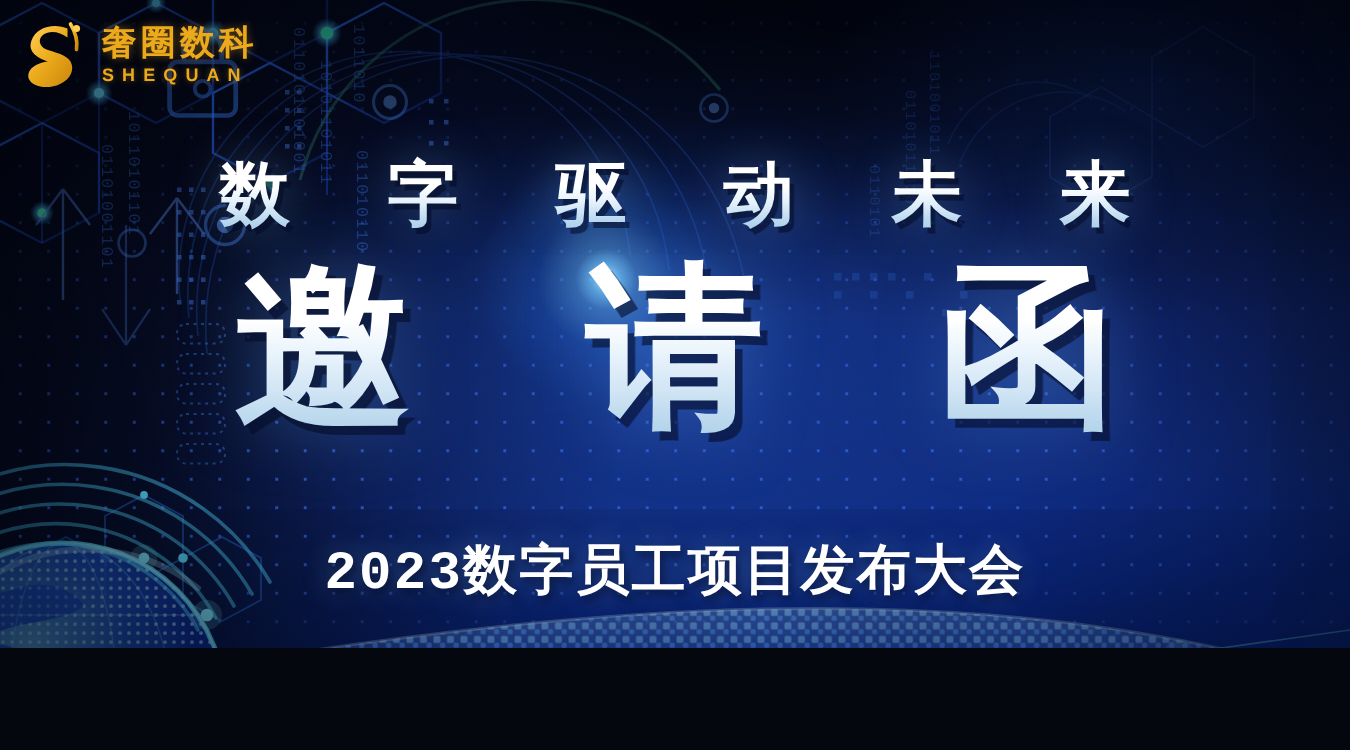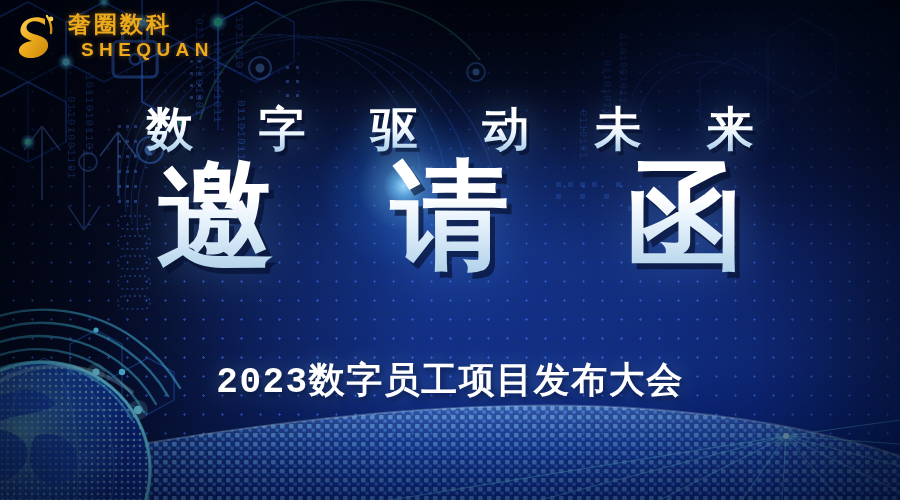--- a/index.html
+++ b/index.html
@@ -1,17 +1,17 @@
 <!DOCTYPE html>
 <html><head>
 <meta charset="utf-8">
 <style>
   html,body{margin:0;padding:0;background:#05070f;}
   #stage{
-    position:relative;width:900px;height:500px;overflow:hidden;
+    position:relative;width:900px;height:432px;overflow:hidden;
     font-family:"Liberation Sans","DejaVu Sans",sans-serif;
     background:
       radial-gradient(ellipse 520px 300px at 400px 200px, rgba(30,80,190,.55) 0%, rgba(12,30,95,0) 70%),
       linear-gradient(175deg, #070a18 0%, #0a1030 14%, #0c1a4a 34%, #10266e 55%, #123089 74%, #0d2f9a 88%, #0a2b93 100%);
   }
   .layer{position:absolute;inset:0;}
 
   
   #dots{
     background-image:radial-gradient(rgba(60,120,255,.85) 1.1px, transparent 1.3px);
@@ -42,36 +42,35 @@
 
   
   #logo{position:absolute;left:14px;top:12px;display:flex;align-items:center;gap:8px;}
   #logo .mark{width:46px;height:48px;flex:0 0 auto;}
   #logo .wordmark{display:flex;flex-direction:column;line-height:1;}
   #logo .cn{
     font-size:23px;font-weight:700;color:#EBA91B;letter-spacing:3px;
     text-shadow:0 0 6px rgba(235,169,27,.45);
   }
   #logo .en{
-    font-size:19px;font-weight:700;color:#EBA91B;letter-spacing:5.4px;margin-top:4px;
+    font-size:12px;font-weight:700;color:#EBA91B;letter-spacing:5.4px;margin-top:4px;
     text-shadow:0 0 5px rgba(235,169,27,.40);
-    margin-left:13px;
   }
 
   
   #headline{position:absolute;left:0;right:0;top:104px;text-align:center;}
   #title1{
     font-size:47px;font-weight:700;letter-spacing:26px;text-indent:26px;line-height:1.06;
     background:linear-gradient(to bottom,#ffffff 0%,#ffffff 40%,#e4f1fb 62%,#bcd9ef 85%,#a9cde8 100%);
     -webkit-background-clip:text;background-clip:text;color:transparent;
     -webkit-text-fill-color:transparent;
     filter:drop-shadow(3px 4px 0 rgba(4,10,34,.55)) drop-shadow(0 0 16px rgba(120,190,255,.30));
   }
   #title2{
-    margin-top:0;
+    margin-top:17px;
     font-size:118px;font-weight:700;letter-spacing:42px;text-indent:42px;line-height:1.04;
     background:linear-gradient(to bottom,#ffffff 0%,#ffffff 34%,#eaf4fc 52%,#cfe4f4 74%,#b9d7ec 90%,#aed0e8 100%);
     -webkit-background-clip:text;background-clip:text;color:transparent;
     -webkit-text-fill-color:transparent;
     filter:drop-shadow(5px 6px 0 rgba(5,12,40,.60)) drop-shadow(0 0 22px rgba(110,185,255,.25));
   }
   #subtitle{
     position:absolute;left:0;right:0;top:356px;text-align:center;
     font-size:36px;font-weight:700;letter-spacing:1.5px;color:#ffffff;
     text-shadow:2px 3px 6px rgba(3,10,40,.70), 0 0 18px rgba(140,200,255,.35);

